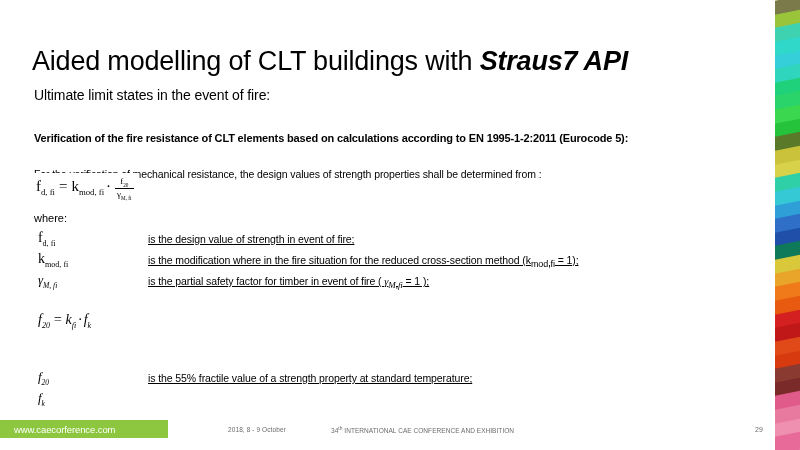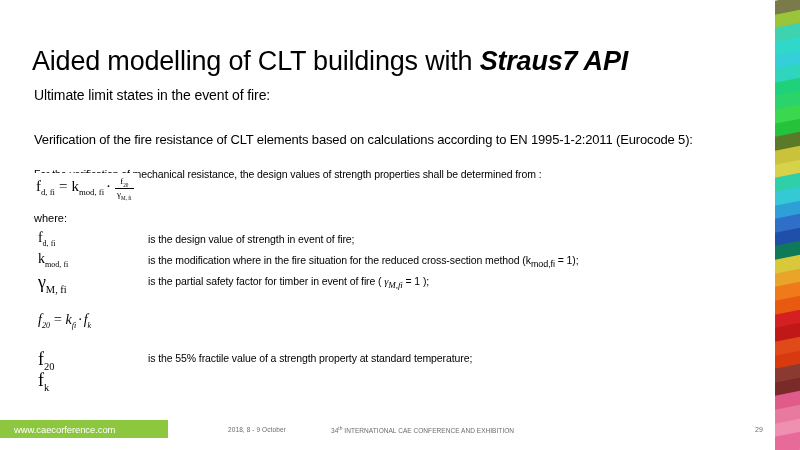--- a/index.html
+++ b/index.html
@@ -57,22 +57,22 @@
     font-size: 14px;
     letter-spacing: -0.1px;
   }
 
   
   #verification {
     position: absolute;
     left: 34px;
     top: 131px;
     width: 718px;
-    font-size: 13px;
-    font-weight: normal;
+    font-size: 11px;
+    font-weight: bold;
     line-height: 1.42;
     letter-spacing: -0.15px;
   }
 
   
   #intro-line {
     position: absolute;
     left: 34px;
     top: 168px;
     font-size: 10.5px;
@@ -125,42 +125,44 @@
     font-size: 11px;
   }
 
   
   .deflist {
     position: absolute;
     left: 34px;
     width: 700px;
   }
   #deflist-1 { top: 230px; }
-  #deflist-2 { top: 349px; text-align: right; }
+  #deflist-2 { top: 369px; text-align: right; }
   .defrow {
     position: relative;
     height: 21px;
     font-size: 10.5px;
     letter-spacing: -0.1px;
   }
   .defsym {
     position: absolute;
     left: 4px;
     top: 0;
     font-family: "Liberation Serif", serif;
     font-size: 14px;
   }
   .defsym.ital {
-    font-size: 18px;
+    font-style: italic;
+    font-size: 13px;
   }
   .deftext {
     position: absolute;
     left: 114px;
     top: 3px;
     white-space: nowrap;
+    text-decoration: underline;
   }
   .deftext .it {
     font-family: "Liberation Serif", serif;
     font-style: italic;
   }
   .tiny { font-size: 9px; }
 
   
   #formula-2 {
     position: absolute;

